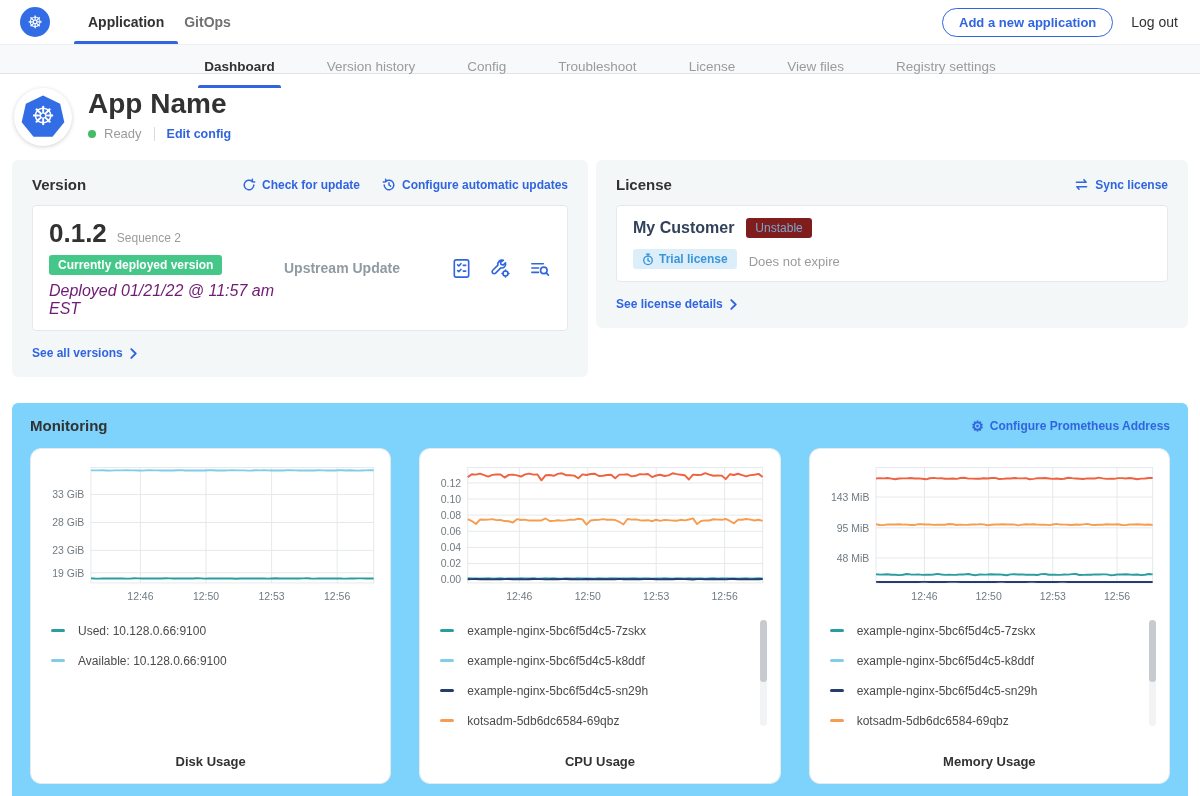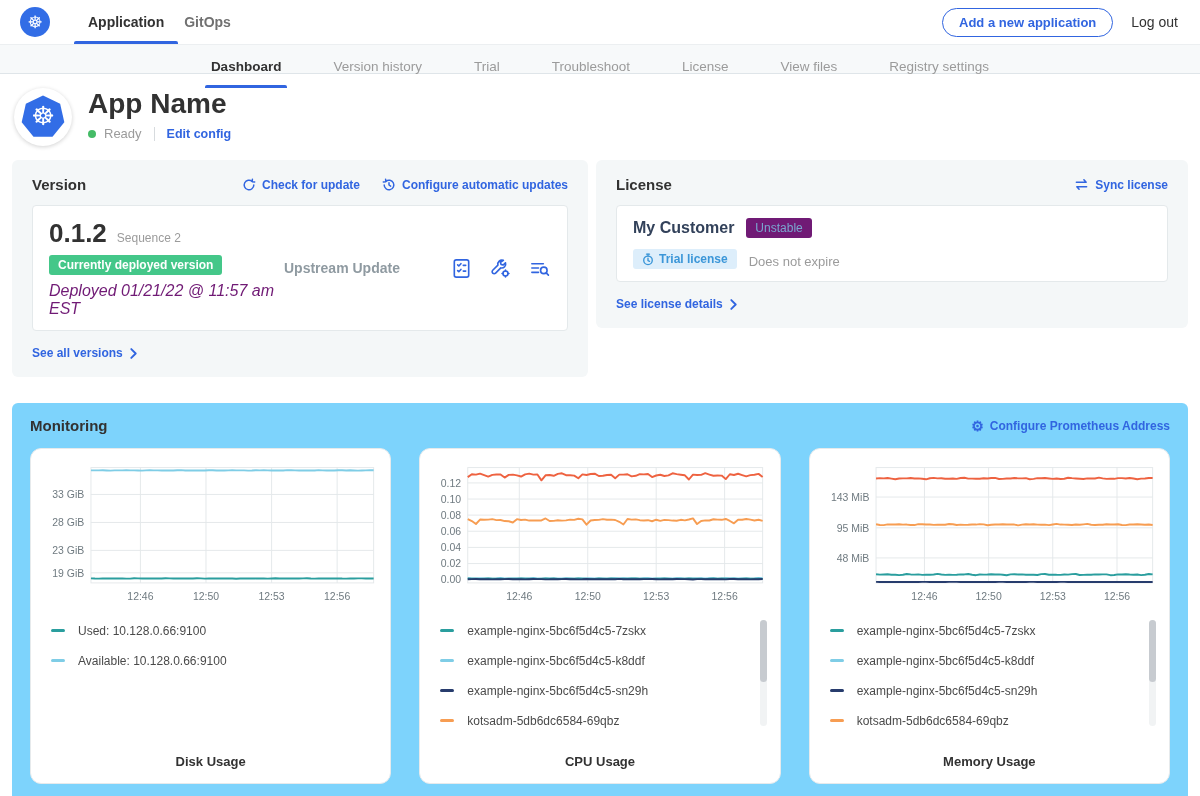--- a/index.html
+++ b/index.html
@@ -63,21 +63,21 @@
   .badge-green { display:inline-block; margin-top:6px; background:#44c789; color:#fff;
                  font-size:12px; font-weight:bold; padding:3px 9px; border-radius:3px; }
   .ver-deployed { margin-top:7px; font-size:16px; color:#701a75;font-style:italic; }
   .ver-source { font-size:14px; font-weight:bold; color:#8f9aa1; }
   .ver-icons { margin-left:auto; display:flex; gap:16px; align-items:center; }
   .icon-btn { cursor:pointer; display:flex; }
   .card-footer { margin-top:12px; }
 
   .lic-row1 { display:flex; align-items:center; gap:12px; }
   .lic-name { font-size:16px; font-weight:bold; color:#32415a; }
-  .badge-unstable { background:#701a75; color:#7aa6cf; font-size:12px; padding:3px 9px; border-radius:3px; }
+  .badge-unstable { background:#7f1d1d; color:#7aa6cf; font-size:12px; padding:3px 9px; border-radius:3px; }
   .lic-row2 { display:flex; align-items:flex-end; gap:12px; margin-top:11px; }
   .badge-trial { background:#ddeefb; color:#3b96d8; font-size:12px; font-weight:bold; padding:3px 9px;
                  border-radius:3px; display:inline-flex; align-items:center; gap:5px; }
   .lic-expiry { font-size:13px; color:#9b9b9b; }
 
   
   .monitoring { margin:26px 12px 0; background:#7dd3fc; border-radius:6px; padding:14px 18px 20px; }
   .mon-header { display:flex; align-items:center; justify-content:space-between; }
   .mon-title { font-size:15px; font-weight:bold; }
   .charts-row { display:flex; gap:28px; margin-top:14px; }
@@ -108,21 +108,21 @@
   <div class="topnav-right">
     <button class="btn-add">Add a new application</button>
     <span class="logout">Log out</span>
   </div>
 </div>
 
 <div class="subnav">
   <div class="subnav-tabs">
       <div class="subnav-tab active">Dashboard</div>
       <div class="subnav-tab">Version history</div>
-      <div class="subnav-tab">Trial</div>
+      <div class="subnav-tab">Config</div>
       <div class="subnav-tab">Troubleshoot</div>
       <div class="subnav-tab">License</div>
       <div class="subnav-tab">View files</div>
       <div class="subnav-tab">Registry settings</div>
     </div>
 </div>
 
 <div class="hero">
   <div class="hero-avatar">
     <svg width="46" height="46" viewBox="0 0 44 44">

